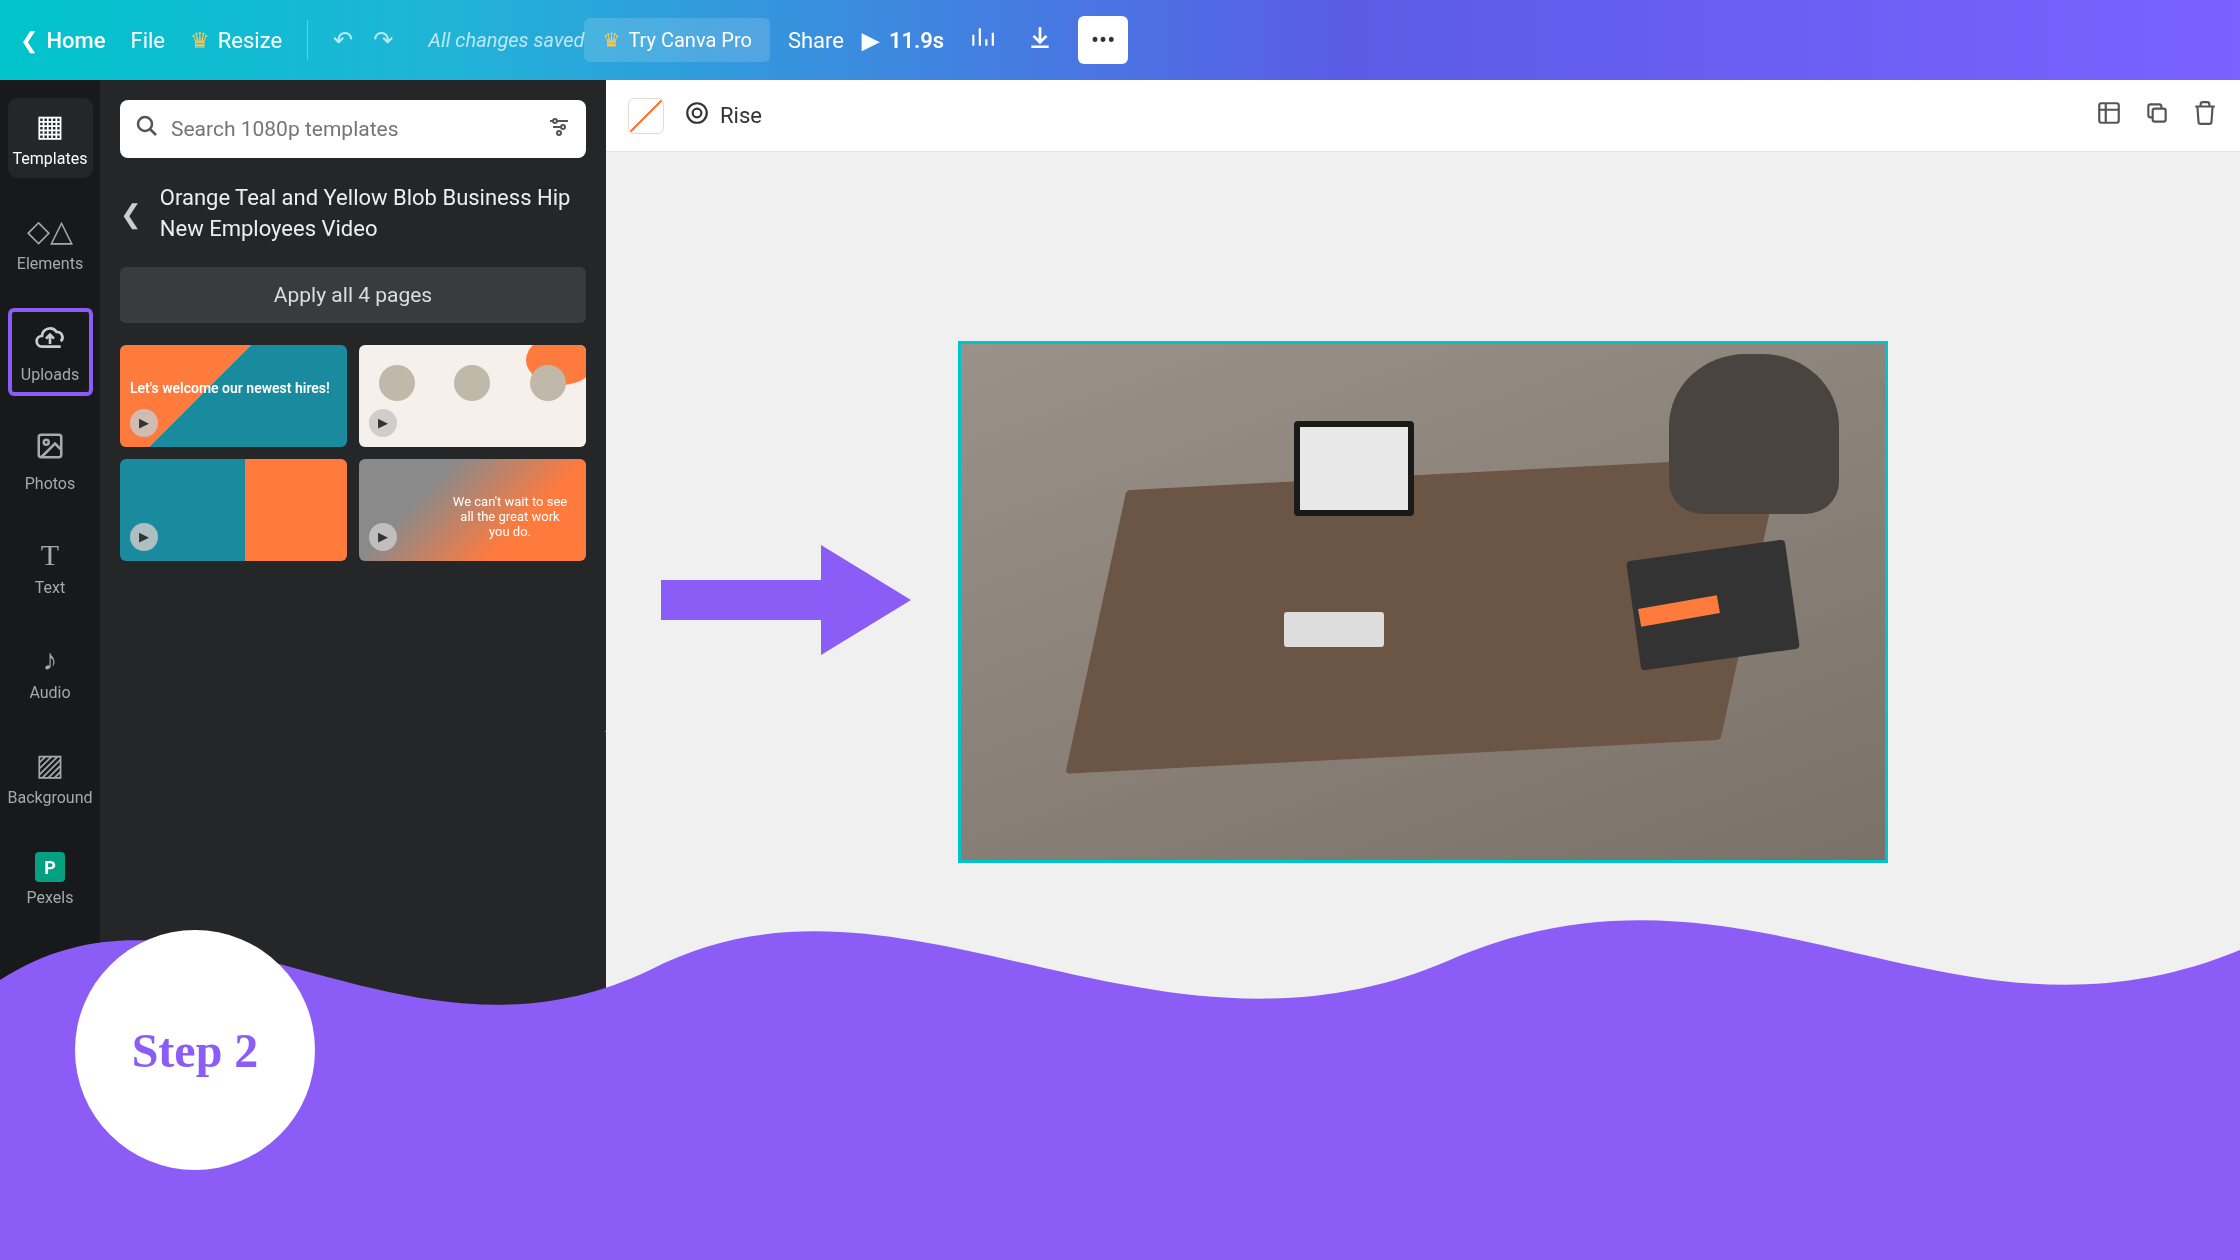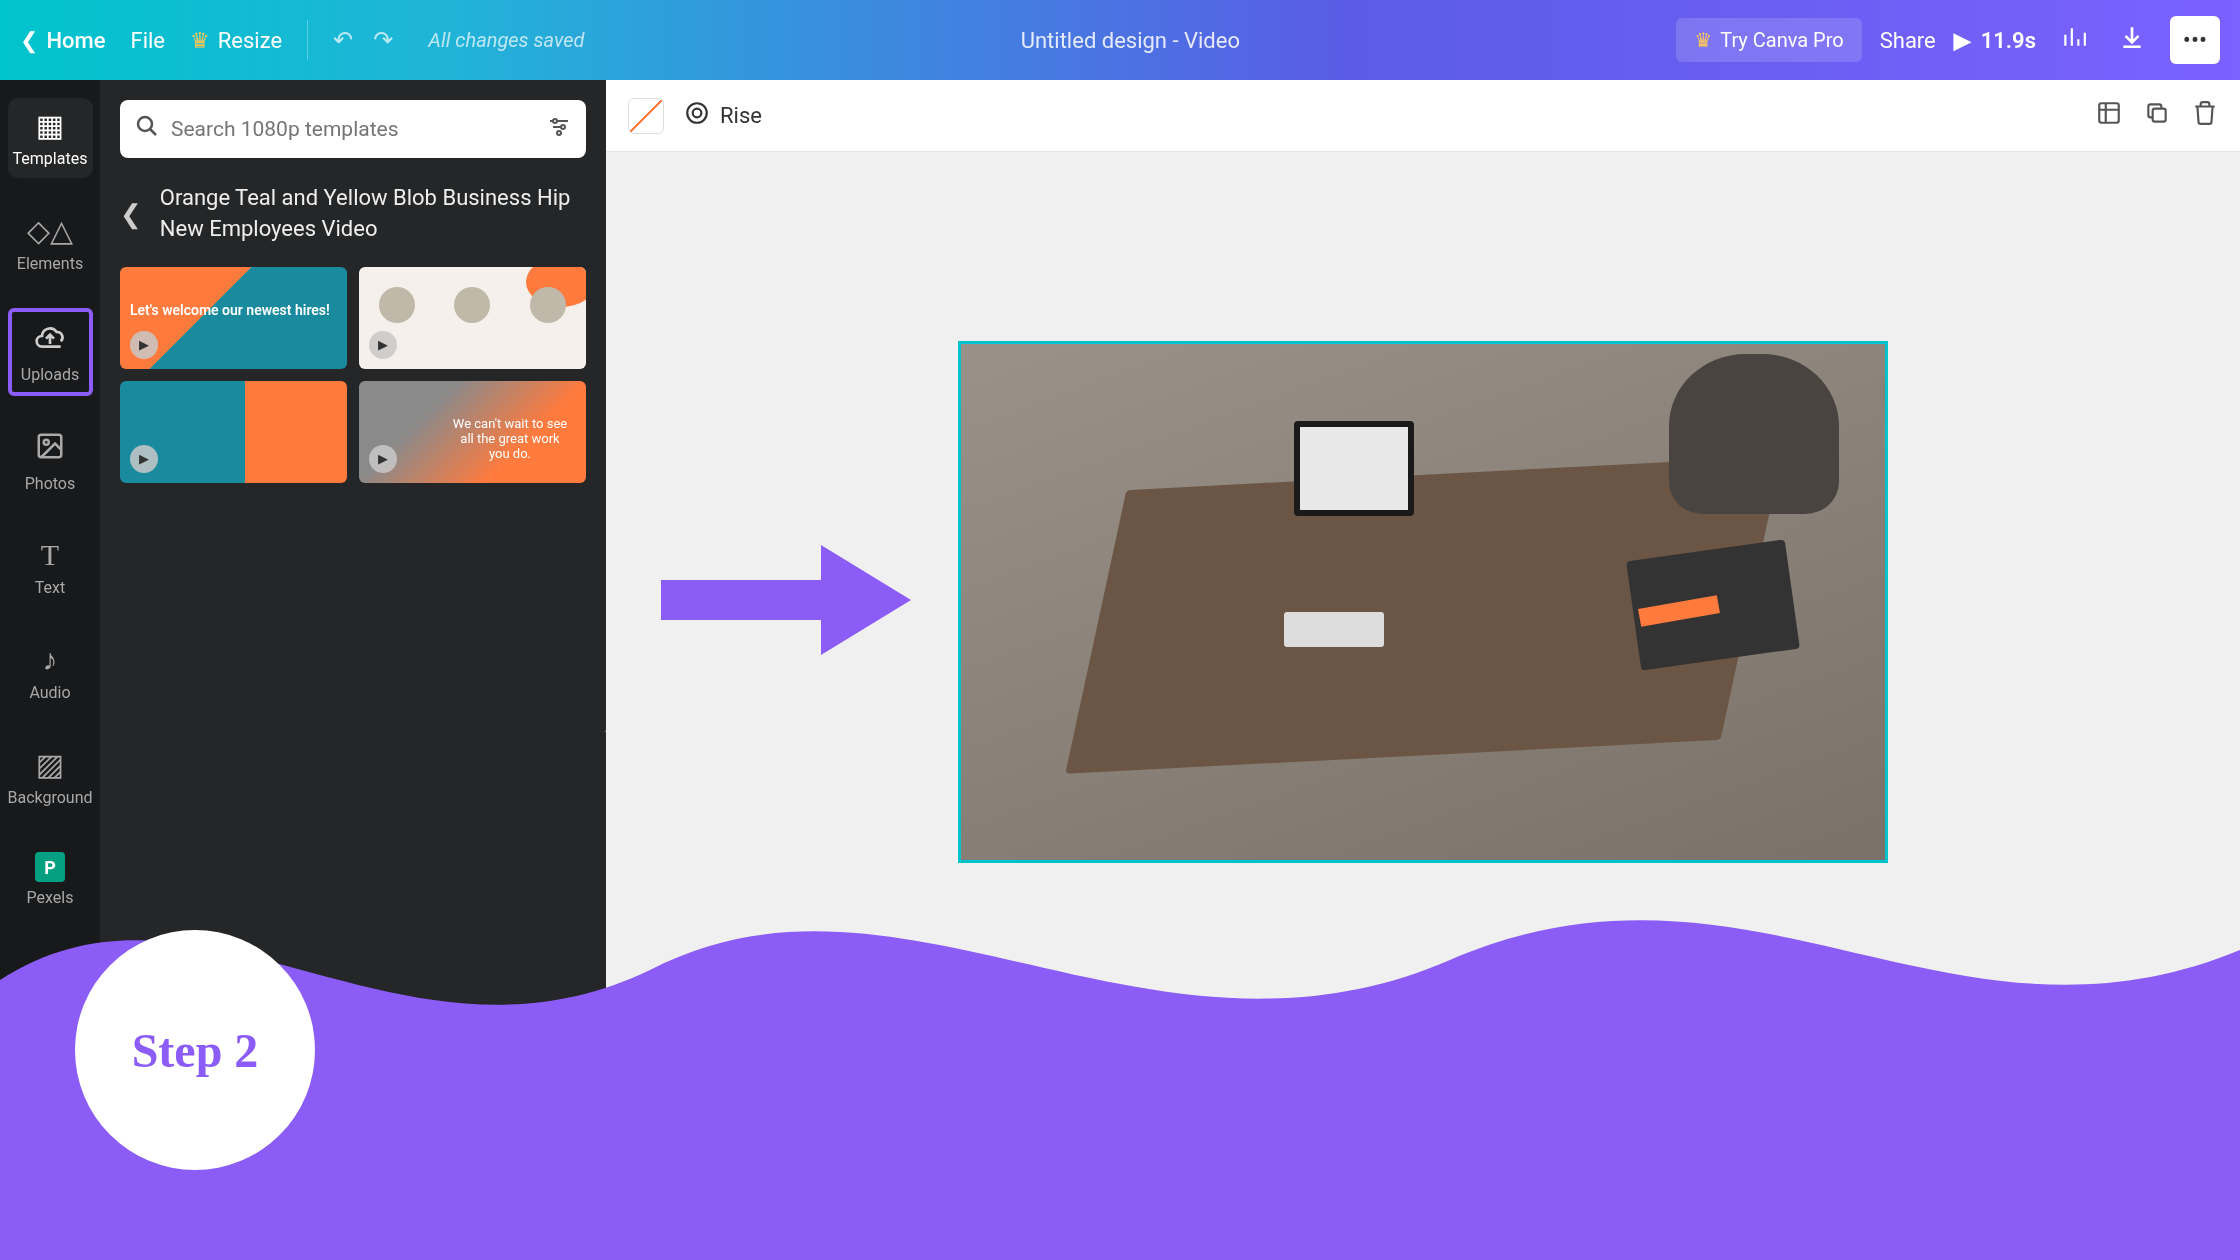--- a/index.html
+++ b/index.html
@@ -126,21 +126,20 @@
       <span class="crown">♛</span>
       <span>Resize</span>
     </div>
     <div class="divider-v"></div>
     <div class="undo-redo">
       <span>↶</span>
       <span>↷</span>
     </div>
     <div class="save-status">All changes saved</div>
   </div>
-  <div class="top-center">Untitled design - Video</div>
   <div class="top-right">
     <div class="try-pro">
       <span class="crown">♛</span>
       <span>Try Canva Pro</span>
     </div>
     <div class="share-btn">Share</div>
     <div class="duration-pill">
       <span>▶</span>
       <span>11.9s</span>
     </div>
@@ -224,20 +223,21 @@
             <circle cx="8" cy="6" r="2" fill="#fff"></circle>
             <circle cx="16" cy="12" r="2" fill="#fff"></circle>
             <circle cx="12" cy="18" r="2" fill="#fff"></circle>
           </svg>
       </span>
     </div>
     <div class="template-header">
       <span class="back-arrow">❮</span>
       <div class="template-title">Orange Teal and Yellow Blob Business Hip New Employees Video</div>
     </div>
+    <div class="apply-btn">Apply all 4 pages</div>
     <div class="thumb-grid">
       <div class="thumb thumb1">
         <div class="thumb-text">Let's welcome our newest hires!</div>
         <div class="thumb-play">▶</div>
       </div>
       <div class="thumb thumb2">
         <div class="thumb2-blob"></div>
         <div class="thumb2-avatars">
           <div class="av"></div>
           <div class="av"></div>

